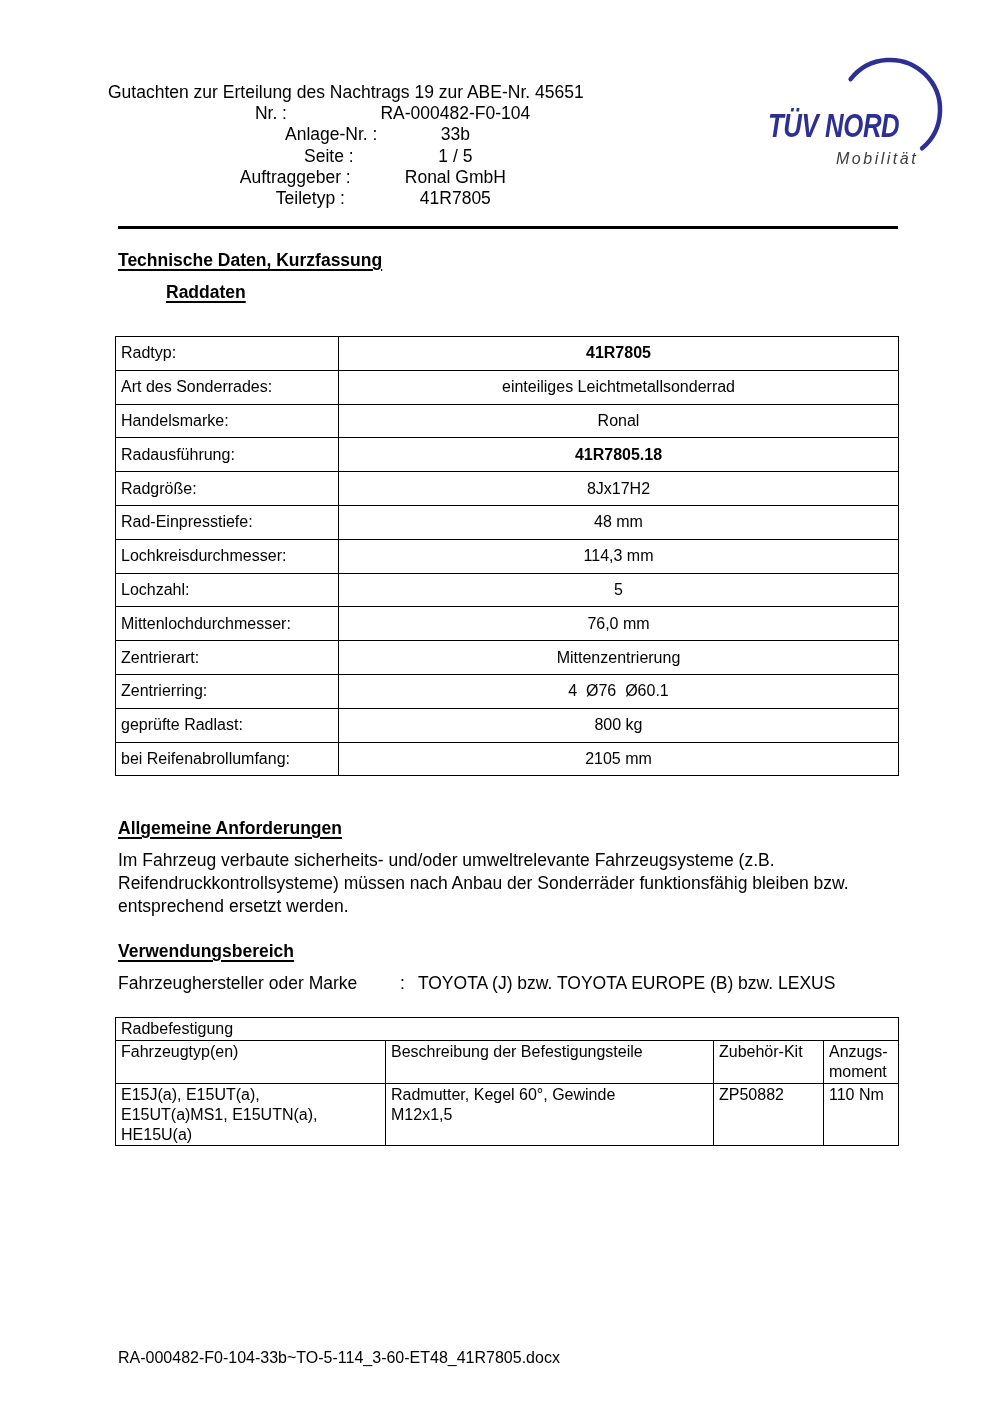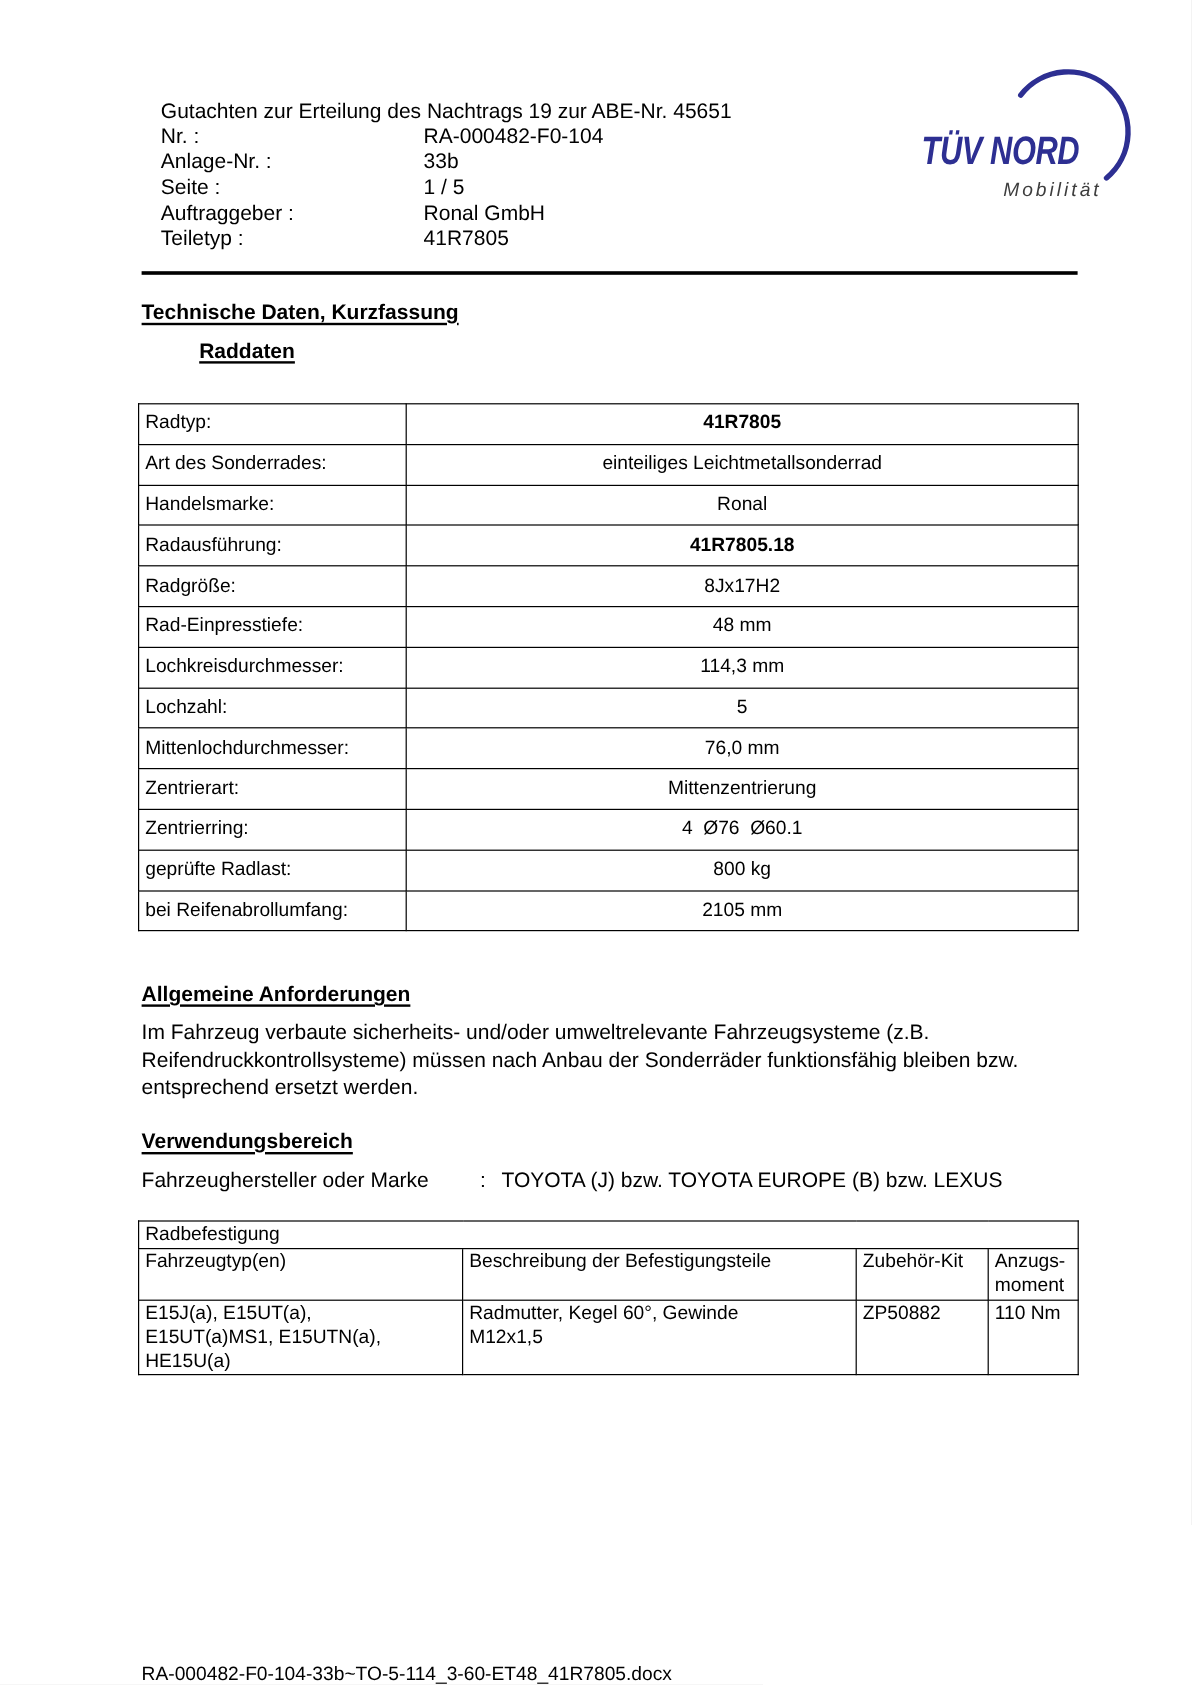--- a/index.html
+++ b/index.html
@@ -4,21 +4,21 @@
 <style>
   html,body { margin:0; padding:0; background:#e8e8e8; }
   .page {
     position:relative; width:993px; height:1404px; margin:0 auto;
     background:#ffffff; color:#000;
     font-family:"Liberation Sans", sans-serif; font-size:17.5px;
     overflow:hidden;
   }
 
   
-  .header-block { position:absolute; left:134px; top:82px; line-height:21.2px; }
+  .header-block { position:absolute; left:108px; top:82px; line-height:21.2px;text-align:center; }
   .hfield-label { display:inline-block; width:219px; }
 
   
   .logo { position:absolute; left:740px; top:46px; width:215px; height:130px; }
   .logo svg { position:absolute; left:0; top:0; }
   .logo-brand {
     position:absolute; left:28px; top:61px;
     font-size:33px; font-weight:bold; font-style:italic;
     letter-spacing:-0.5px; white-space:nowrap;
     transform:scaleX(0.78); transform-origin:0 0;
@@ -58,21 +58,21 @@
   #befestigung-table tr.data-row { height:61px; }
   .pre { white-space:pre-line; }
   .kit-cell { padding-right:12px; }
 
   
   .paragraph { position:absolute; left:118px; top:849px; width:784px; line-height:23px; }
   .usage-line { position:absolute; left:118px; top:973px; white-space:nowrap; }
   .usage-label { display:inline-block; width:282px; }
   .usage-value { margin-left:13px; }
 
-  .footer { position:absolute; left:118px; top:1349px; font-size:16px;margin-top:38px; }
+  .footer { position:absolute; left:118px; top:1349px; font-size:16px; }
 </style>
 </head>
 <body>
 
 <div class="page">
 
   <div class="header-block">
     <div>Gutachten zur Erteilung des Nachtrags 19 zur ABE-Nr. 45651</div>
     <div>
       <span class="hfield-label">Nr. :</span><span>RA-000482-F0-104</span>

